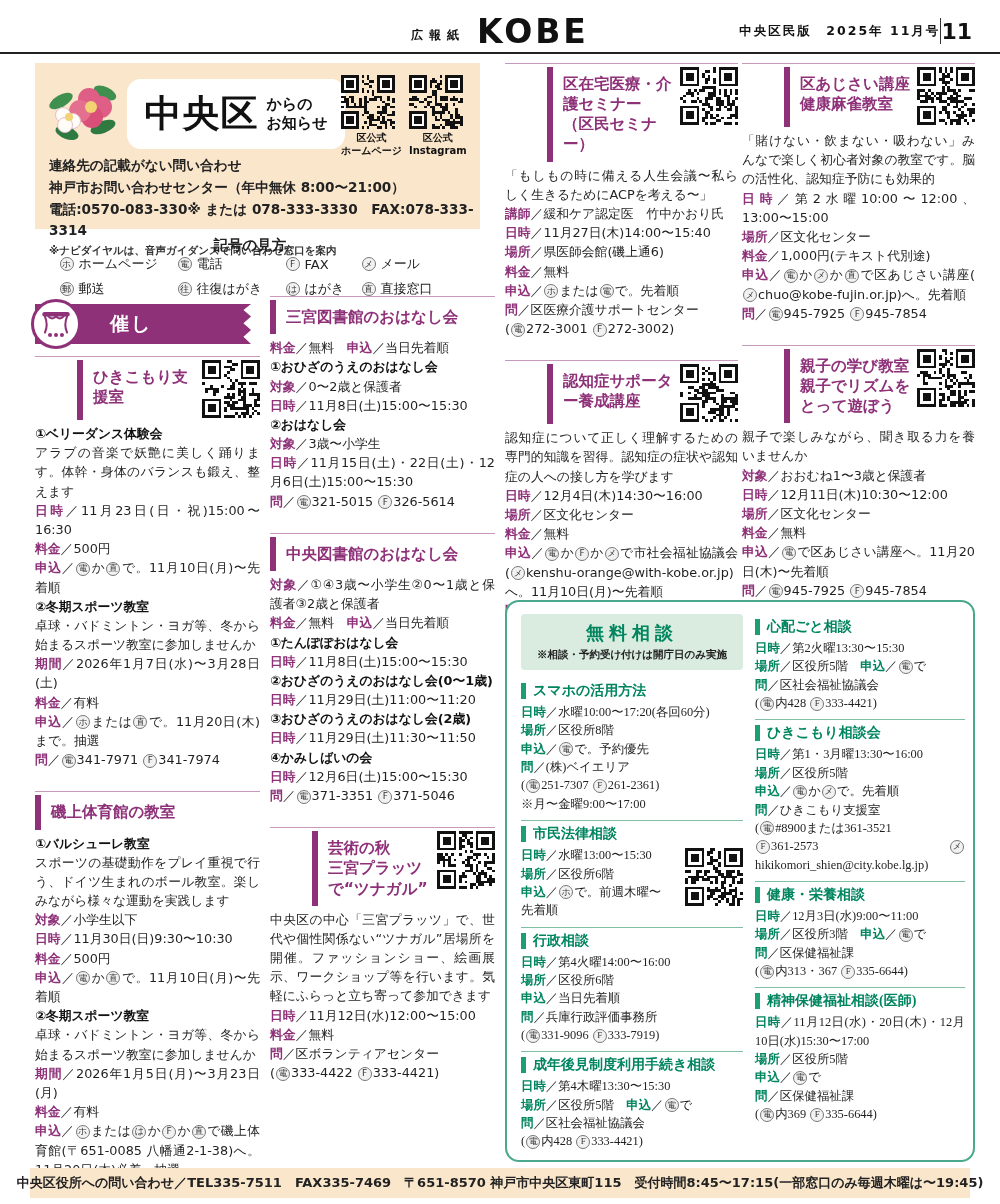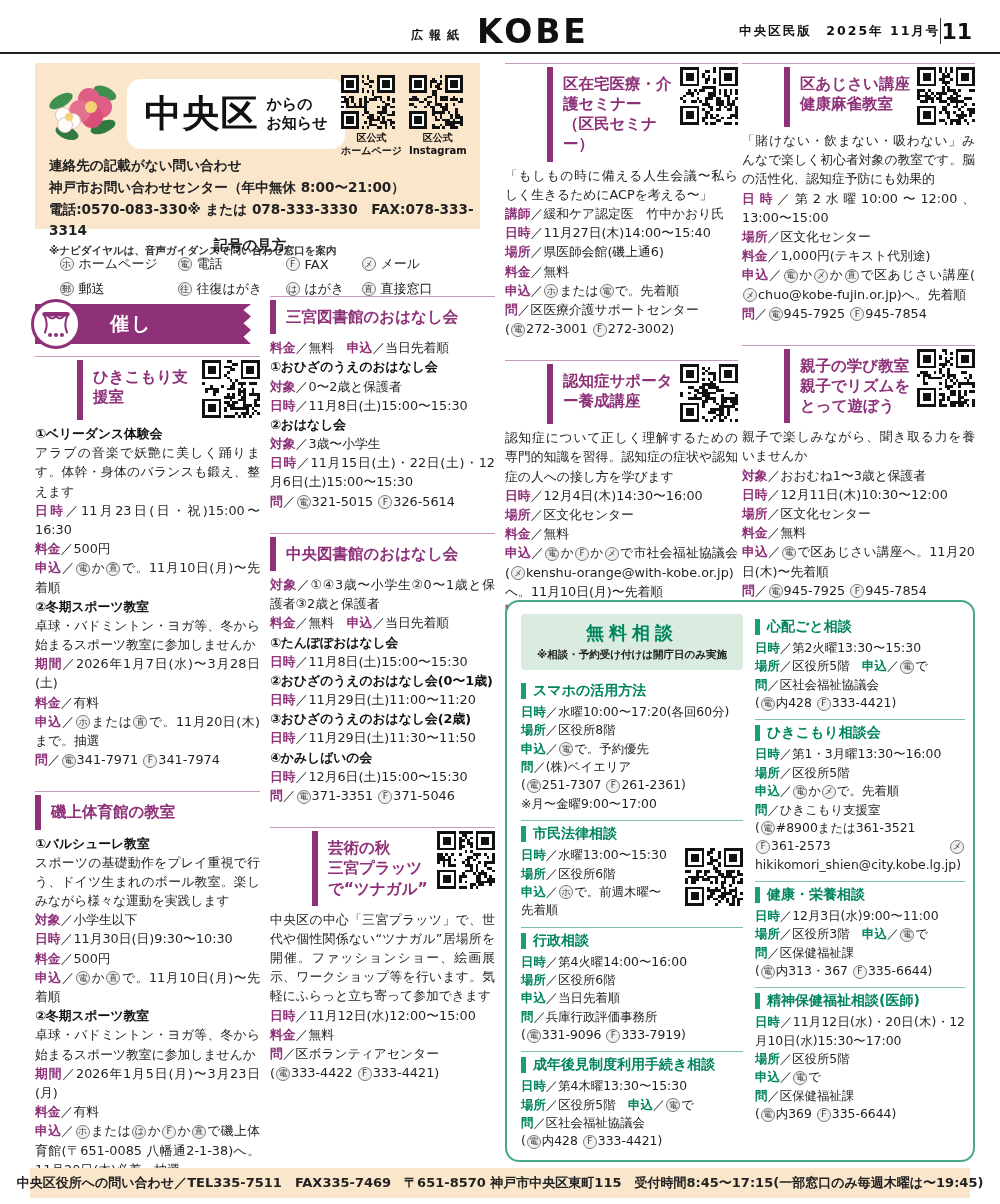--- a/index.html
+++ b/index.html
@@ -68,21 +68,21 @@
   .card.has-qr .card-head{min-height:60px;padding-right:62px;margin-left:42px;}
   .card .qr-abs{position:absolute;top:3px;right:0;}
   .card-body{margin-top:4px;font-size:12.8px;line-height:1.5;color:#1f1f1f;text-align:justify;}
   .card-body .ln{margin:0;}
   .lbl{color:var(--purple);font-weight:800;}
   .card-body b{color:#111;}
   .sym{display:inline-flex;align-items:center;justify-content:center;width:14px;height:14px;border:1px solid #777;
     border-radius:50%;font-size:9px;line-height:1;color:#333;background:#f2f2f2;vertical-align:1px;margin:0 1px;flex:none;}
   
   .consult{position:absolute;left:505px;top:600px;width:470px;height:562px;background:#fff;
-    border:2px solid var(--green-border);border-radius:14px;padding:0 12px 8px 14px;overflow:hidden;}
+    border:2px solid var(--green-border);border-radius:14px;padding:0 12px 8px 14px;overflow:hidden;font-family:Liberation Serif, serif;}
   .c-col{position:absolute;top:12px;}
   .c-left{left:14px;width:222px;}
   .c-right{left:248px;width:210px;}
   .c-band{background:var(--band-green);border-radius:4px;padding:7px 4px 8px;text-align:center;margin-bottom:8px;}
   .c-band-title{color:var(--green);font-size:18px;font-weight:900;letter-spacing:5px;}
   .c-band-note{font-size:10.5px;font-weight:700;color:#222;margin-top:3px;}
   .c-sec{padding:4px 0 7px;}
   .c-sec + .c-sec{border-top:1px solid #7fbfa4;}
   .c-head{display:flex;align-items:center;margin-bottom:3px;}
   .c-head .bar{width:5px;height:16px;background:var(--green-bar);flex:none;margin-right:7px;}

